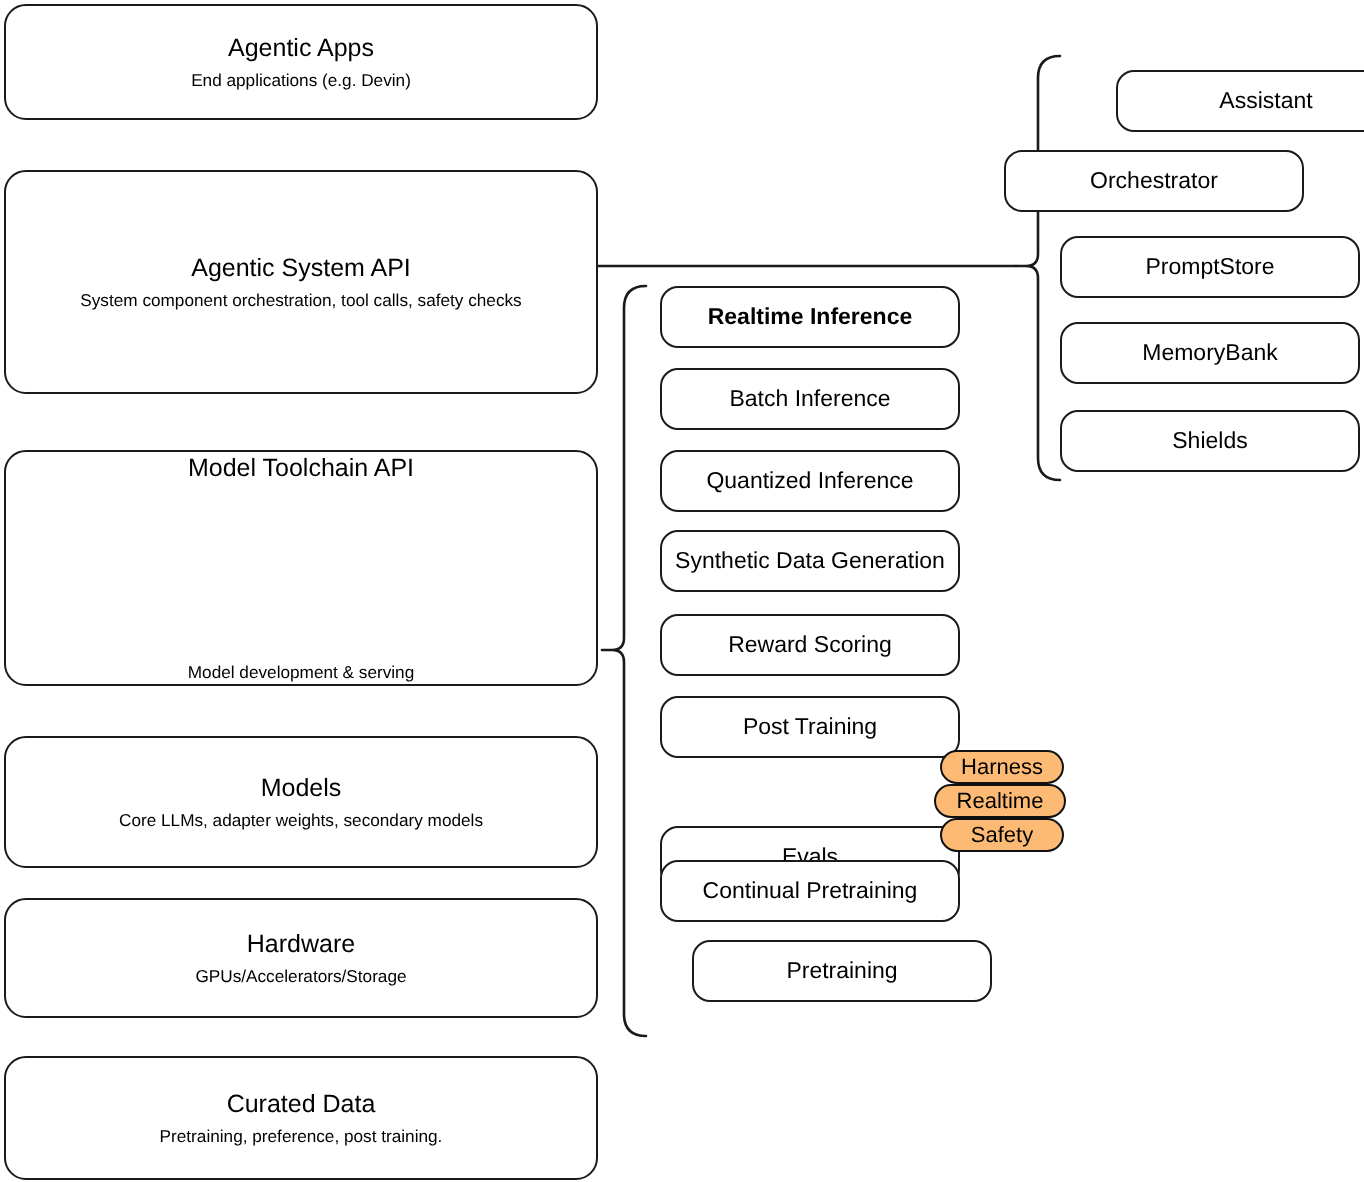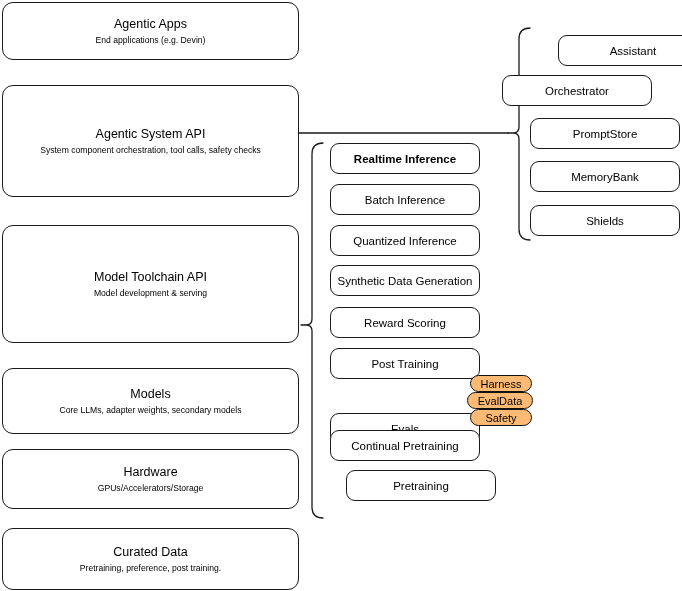--- a/index.html
+++ b/index.html
@@ -114,21 +114,21 @@
   <div class="box" style="left:2px; top:2px; width:297px; height:58px;">
     <div class="title">Agentic Apps</div>
     <div class="subtitle">End applications (e.g. Devin)</div>
   </div>
 
   <div class="box" style="left:2px; top:85px; width:297px; height:112px;">
     <div class="title">Agentic System API</div>
     <div class="subtitle">System component orchestration, tool calls, safety checks</div>
   </div>
 
-  <div class="box" style="left:2px; top:225px; width:297px; height:118px;">
+  <div class="box" style="left:2px; top:225px; width:297px; height:118px;justify-content:space-between;">
     <div class="title">Model Toolchain API</div>
     <div class="subtitle">Model development &amp; serving</div>
   </div>
 
   <div class="box" style="left:2px; top:368px; width:297px; height:66px;">
     <div class="title">Models</div>
     <div class="subtitle">Core LLMs, adapter weights, secondary models</div>
   </div>
 
   <div class="box" style="left:2px; top:449px; width:297px; height:60px;">
@@ -166,21 +166,21 @@
     <span class="label">Continual Pretraining</span>
   </div>
   <div class="stack-box" style="left:330px; top:470px; width:150px; height:31px;margin-left:16px;">
     <span class="label">Pretraining</span>
   </div>
 
   <div class="pill" style="left:470px; top:375px; width:62px; height:17px;">
     <span class="label">Harness</span>
   </div>
   <div class="pill" style="left:467px; top:392px; width:66px; height:17px;">
-    <span class="label">EvalData</span>
+    <span class="label">Realtime</span>
   </div>
   <div class="pill" style="left:470px; top:409px; width:62px; height:17px;">
     <span class="label">Safety</span>
   </div>
 
   <div class="stack-box" style="left:558px; top:35px; width:150px; height:31px;">
     <span class="label">Assistant</span>
   </div>
   <div class="stack-box" style="left:502px; top:75px; width:150px; height:31px;">
     <span class="label">Orchestrator</span>

